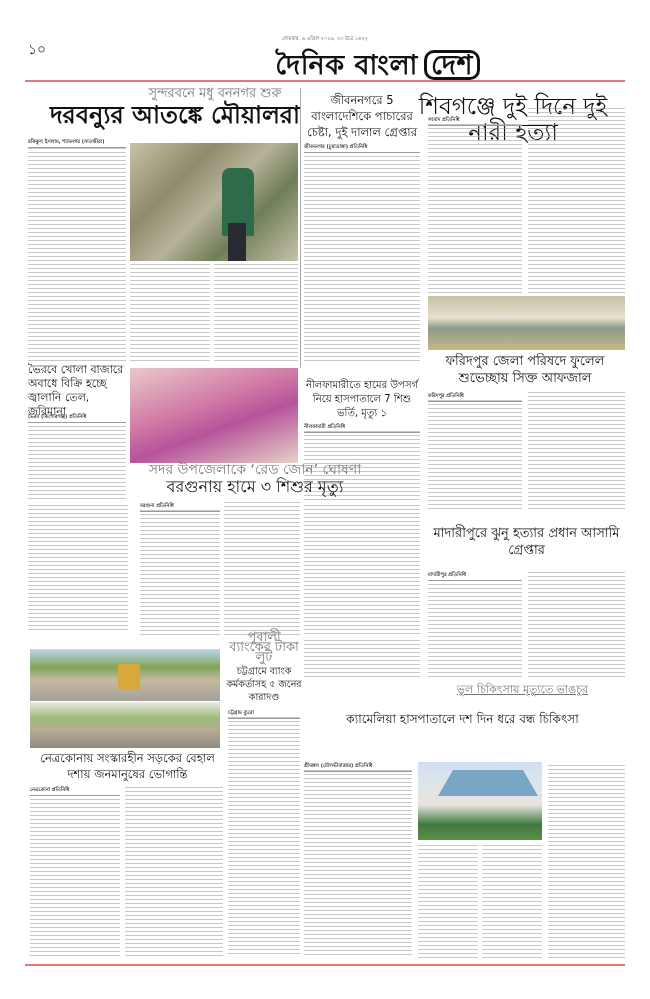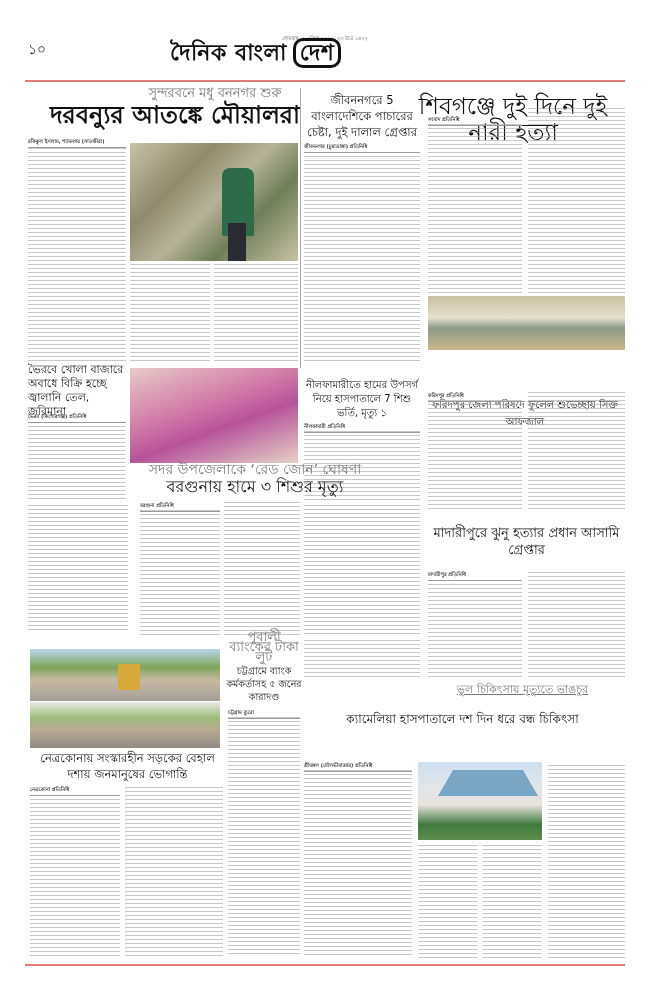--- a/index.html
+++ b/index.html
@@ -3,21 +3,21 @@
 <meta charset="utf-8">
 <style>
   * { box-sizing: border-box; margin: 0; padding: 0; }
   html, body { width: 650px; height: 999px; background: #ffffff; overflow: hidden; }
   body { font-family: "DejaVu Sans", sans-serif; color: #222; position: relative; }
 
   .abs { position: absolute; }
 
   .page-num { left: 28px; top: 38px; font-size: 14px; color: #333; font-family: "DejaVu Serif", serif; }
   .dateline { left: 0; width: 650px; top: 35px; text-align: center; font-size: 5px; color: #555; }
-  .masthead { left: 170px; width: 310px; top: 36px; text-align: left; font-size: 22px; font-weight: bold; color: #111; letter-spacing: 0.5px; line-height: 34px; }
+  .masthead { left: 170px; width: 310px; top: 48px; text-align: right; font-size: 27px; font-weight: bold; color: #111; letter-spacing: 0.5px; line-height: 34px; }
   .masthead .desh { display: inline-block; border: 3px solid #111; border-radius: 10px; padding: 0 4px; line-height: 24px; margin-left: 6px; }
 
   .top-rule, .bottom-rule { left: 25px; width: 600px; height: 2px; background: #e27a7a; }
   .top-rule { top: 80px; }
   .bottom-rule { top: 964px; }
 
   .kicker { color: #777; text-align: center; font-size: 11px; line-height: 13px; }
   .headline { color: #111; text-align: center; line-height: 1.15; }
   .byline { font-size: 5px; font-weight: bold; color: #333; border-bottom: 0.5px solid #999; padding-bottom: 1px; }
 
@@ -77,21 +77,21 @@
 <div class="abs byline" style="left:28px;width:98px;top:413px;">ভৈরব (কিশোরগঞ্জ) প্রতিনিধি</div>
 <div class="col-text" style="left:28px;top:422px;width:98px;height:78px;"></div>
 
 <div class="photo photo-child" style="left:130px;top:368px;width:168px;height:95px;"></div>
 
 <div class="abs headline" style="left:302px;width:120px;top:378px;font-size:10px;line-height:14px;">নীলফামারীতে হামের উপসর্গ নিয়ে হাসপাতালে 7 শিশু ভর্তি, মৃত্যু ১</div>
 <div class="abs byline" style="left:304px;width:116px;top:423px;">নীলফামারী প্রতিনিধি</div>
 <div class="col-text" style="left:304px;top:431px;width:116px;height:70px;"></div>
 
 <div class="photo photo-meeting" style="left:428px;top:296px;width:197px;height:54px;"></div>
-<div class="abs headline" style="left:425px;width:200px;top:352px;font-size:10px;line-height:17px;margin-top:44px;">ফরিদপুর জেলা পরিষদে ফুলেল শুভেচ্ছায় সিক্ত আফজাল</div>
+<div class="abs headline" style="left:425px;width:200px;top:352px;font-size:13px;line-height:17px;">ফরিদপুর জেলা পরিষদে ফুলেল শুভেচ্ছায় সিক্ত আফজাল</div>
 <div class="abs byline" style="left:428px;width:94px;top:392px;">ফরিদপুর প্রতিনিধি</div>
 <div class="col-text" style="left:428px;top:400px;width:94px;height:110px;"></div>
 <div class="col-text" style="left:528px;top:392px;width:97px;height:118px;"></div>
 
 <div class="abs kicker" style="left:140px;width:230px;top:463px;font-size:14px;">সদর উপজেলাকে ‘রেড জোন’ ঘোষণা</div>
 <div class="abs headline" style="left:140px;width:230px;top:478px;font-size:16px;">বরগুনায় হামে ৩ শিশুর মৃত্যু</div>
 <div class="abs byline" style="left:140px;width:80px;top:502px;">বরগুনা প্রতিনিধি</div>
 <div class="col-text" style="left:140px;top:510px;width:80px;height:128px;"></div>
 <div class="col-text" style="left:224px;top:502px;width:76px;height:136px;"></div>
 <div class="col-text" style="left:304px;top:505px;width:116px;height:130px;"></div>

